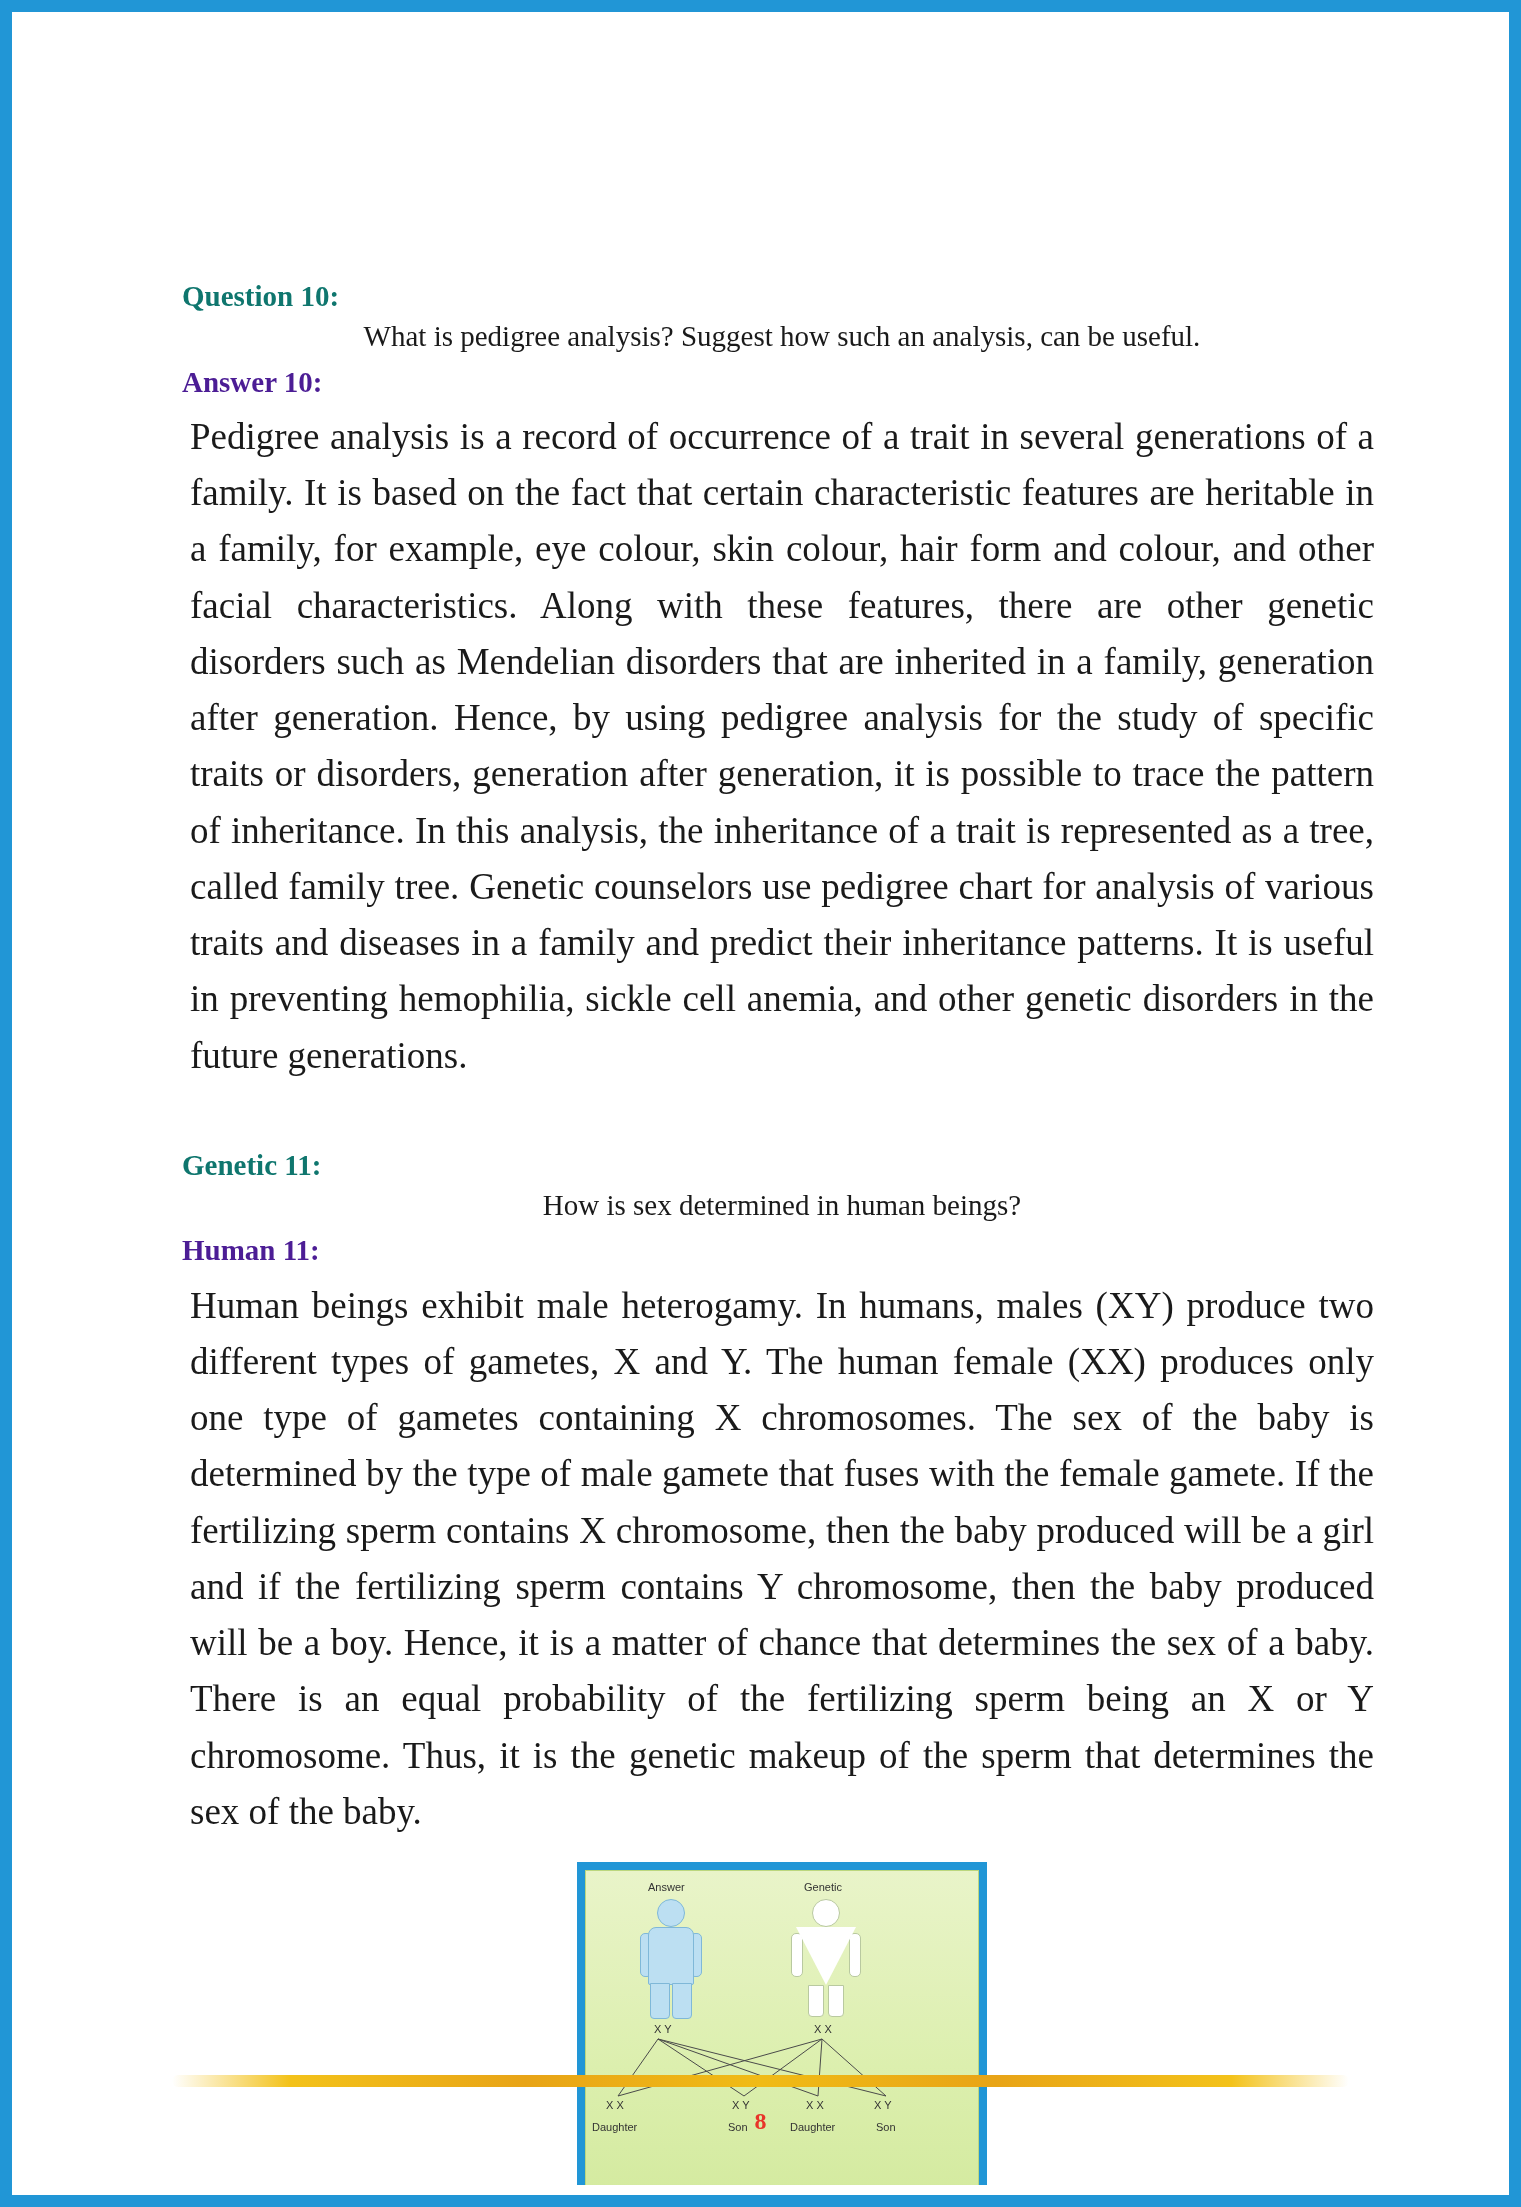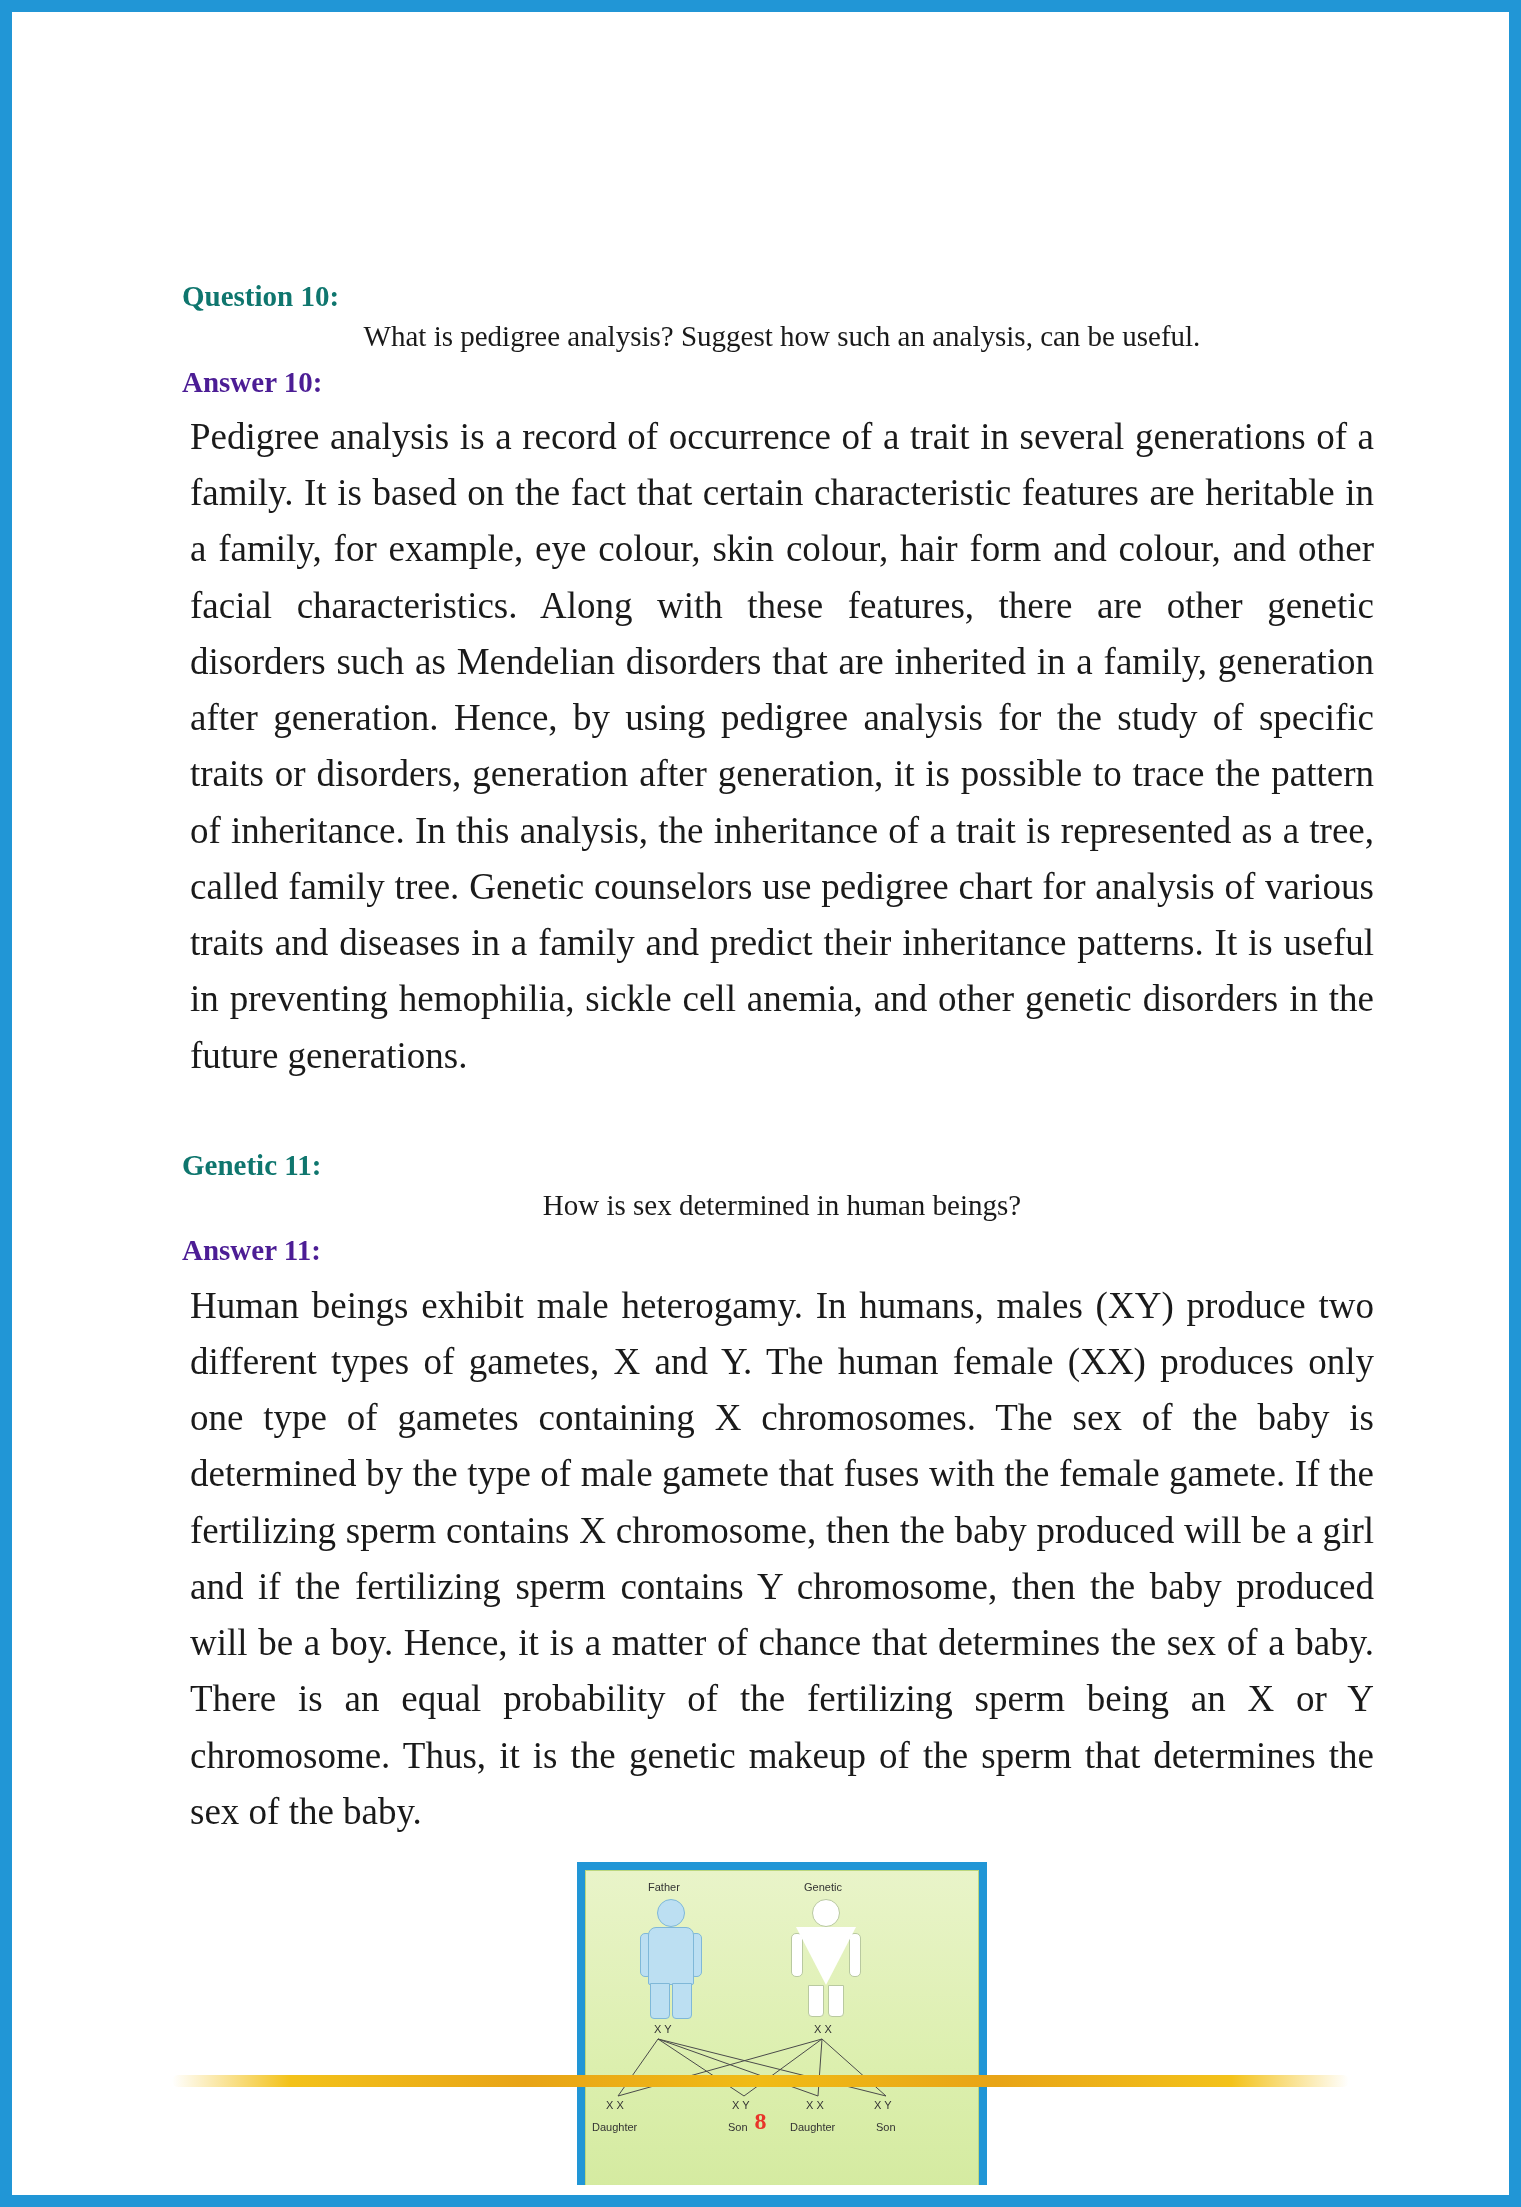--- a/index.html
+++ b/index.html
@@ -206,29 +206,29 @@
         <p class="q-text">What is pedigree analysis? Suggest how such an analysis, can be useful.</p>
         <p class="a-heading">Answer 10:</p>
         <p class="a-text">Pedigree analysis is a record of occurrence of a trait in several generations of a family. It is based on the fact that certain characteristic features are heritable in a family, for example, eye colour, skin colour, hair form and colour, and other facial characteristics. Along with these features, there are other genetic disorders such as Mendelian disorders that are inherited in a family, generation after generation. Hence, by using pedigree analysis for the study of specific traits or disorders, generation after generation, it is possible to trace the pattern of inheritance. In this analysis, the inheritance of a trait is represented as a tree, called family tree. Genetic counselors use pedigree chart for analysis of various traits and diseases in a family and predict their inheritance patterns. It is useful in preventing hemophilia, sickle cell anemia, and other genetic disorders in the future generations.</p>
       </div>
 
       <div class="block-gap"></div>
 
       <div>
         <p class="q-heading">Genetic 11:</p>
         <p class="q-text">How is sex determined in human beings?</p>
-        <p class="a-heading">Answer 11:</p>
+        <p class="a-heading">Human 11:</p>
         <p class="a-text">Human beings exhibit male heterogamy. In humans, males (XY) produce two different types of gametes, X and Y. The human female (XX) produces only one type of gametes containing X chromosomes. The sex of the baby is determined by the type of male gamete that fuses with the female gamete. If the fertilizing sperm contains X chromosome, then the baby produced will be a girl and if the fertilizing sperm contains Y chromosome, then the baby produced will be a boy. Hence, it is a matter of chance that determines the sex of a baby. There is an equal probability of the fertilizing sperm being an X or Y chromosome. Thus, it is the genetic makeup of the sperm that determines the sex of the baby.</p>
       </div>
 
       <div class="figure-wrap">
         <div class="figure">
           <div class="figure-inner">
 
-            <span class="fig-label" style="left: 62px; top: 10px;">Father</span>
+            <span class="fig-label" style="left: 62px; top: 10px;">Answer</span>
             <span class="fig-label" style="left: 218px; top: 10px;">Genetic</span>
 
             <div class="person" style="left: 50px; top: 28px; width: 70px; height: 120px;">
               <div class="head" style="background:#bcdff2; border:1px solid #7fb8d8;"></div>
               <div class="arm" style="left: 4px; background:#bcdff2; border:1px solid #7fb8d8;"></div>
               <div class="arm" style="right: 4px; background:#bcdff2; border:1px solid #7fb8d8;"></div>
               <div class="body-m" style="background:#bcdff2; border:1px solid #7fb8d8;"></div>
               <div class="legs-m">
                 <div class="leg" style="left: 1px; background:#bcdff2; border:1px solid #7fb8d8;"></div>
                 <div class="leg" style="right: 1px; background:#bcdff2; border:1px solid #7fb8d8;"></div>

